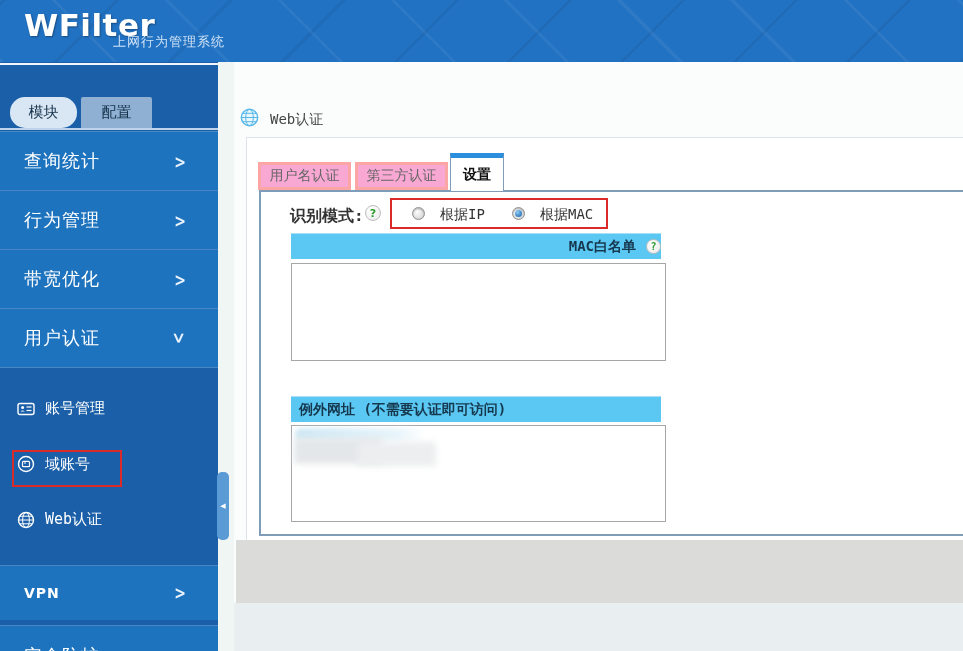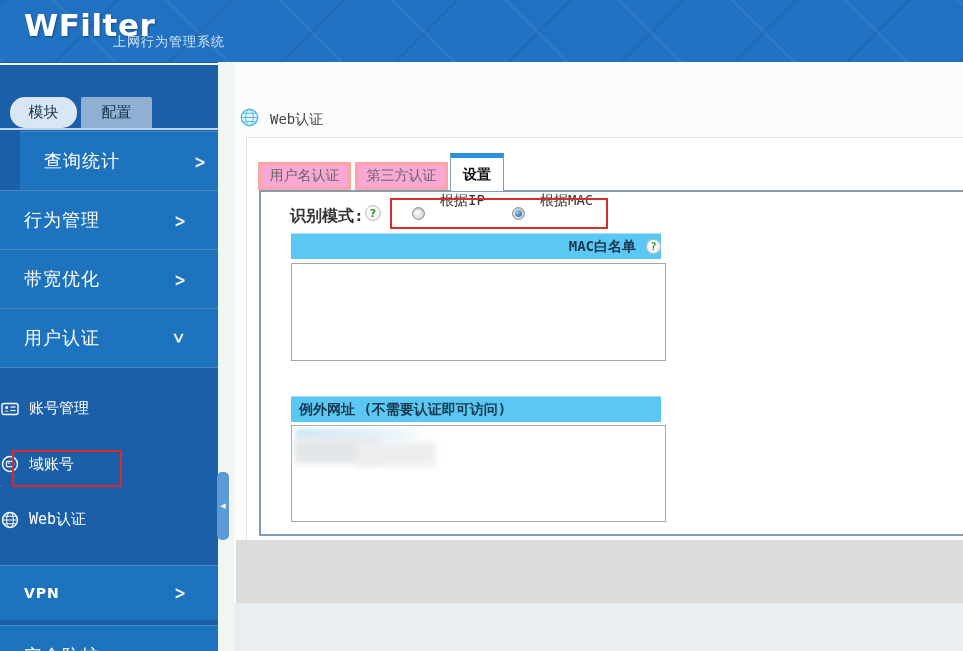--- a/index.html
+++ b/index.html
@@ -55,20 +55,21 @@
   }
   .menu-item .chevron.down { transform:rotate(90deg) scaleY(1.3); }
 
   .submenu {
     position:absolute; left:0; top:305px; width:218px; height:193px;
     background:#1A5FA8; border-top:1px solid #4886c4;
     display:flex; flex-direction:column; justify-content:space-evenly; padding:4px 0;
   }
   .submenu-item {
     display:flex; align-items:center; height:38px; color:#fff; cursor:pointer;
+    padding-left:16px;
   }
   .submenu-item .s-icon { width:20px; height:20px; display:inline-flex; align-items:center; justify-content:center; }
   .submenu-item .s-label {
     margin-left:9px; font-size:15px;
     font-family:"DejaVu Sans Mono","Liberation Mono",monospace;
   }
 
   .highlight-box-side {
     position:absolute; left:12px; top:388px; width:110px; height:37px;
     border:2px solid #DB2A2A; pointer-events:none; z-index:5;
@@ -139,21 +140,21 @@
     border:1px solid #8f8f8f; box-shadow:inset 0 1px 2px rgba(0,0,0,0.3);
     cursor:pointer;
   }
   .radio.checked::after {
     content:""; position:absolute; left:2px; top:2px; width:7px; height:7px; border-radius:50%;
     background:radial-gradient(circle at 35% 30%, #8ecdf5, #0f5ca8);
   }
   .radio-ip { left:194px; top:145px; }
   .radio-mac { left:294px; top:145px; }
   .radio-label {
-    position:absolute; top:130px; font-size:14px; color:#333; cursor:pointer;
+    position:absolute; top:144px; font-size:14px; color:#333; cursor:pointer;
     font-family:"DejaVu Sans Mono","Liberation Mono",monospace;
   }
   .rl-ip { left:222px; }
   .rl-mac { left:322px; }
 
   .section-bar {
     position:absolute; left:73px; width:370px; height:26px;
     background:#5AC8F2; border-top:1px solid #a9e0f7;
     display:flex; align-items:center; padding-left:8px;
     font-size:14px; font-weight:bold; color:#16384e;
@@ -187,21 +188,21 @@
 
 <div class="sidebar">
   <div class="sidebar-topline"></div>
 
   <div class="side-tabs">
     <div class="side-tab active">模块</div>
     <div class="side-tab inactive">配置</div>
   </div>
   <div class="side-tabs-sep"></div>
 
-  <div class="menu-item" style="top:69px;margin-left:20px;">
+  <div class="menu-item" style="top:69px;">
     <span class="mi-label">查询统计</span>
     <span class="chevron">&gt;</span>
   </div>
   <div class="menu-item" style="top:128px;">
     <span class="mi-label">行为管理</span>
     <span class="chevron">&gt;</span>
   </div>
   <div class="menu-item" style="top:187px;">
     <span class="mi-label">带宽优化</span>
     <span class="chevron">&gt;</span>

